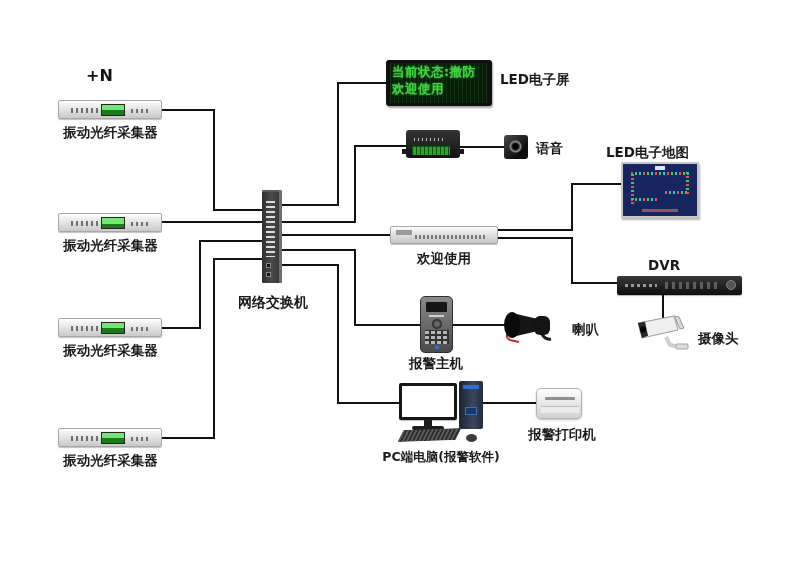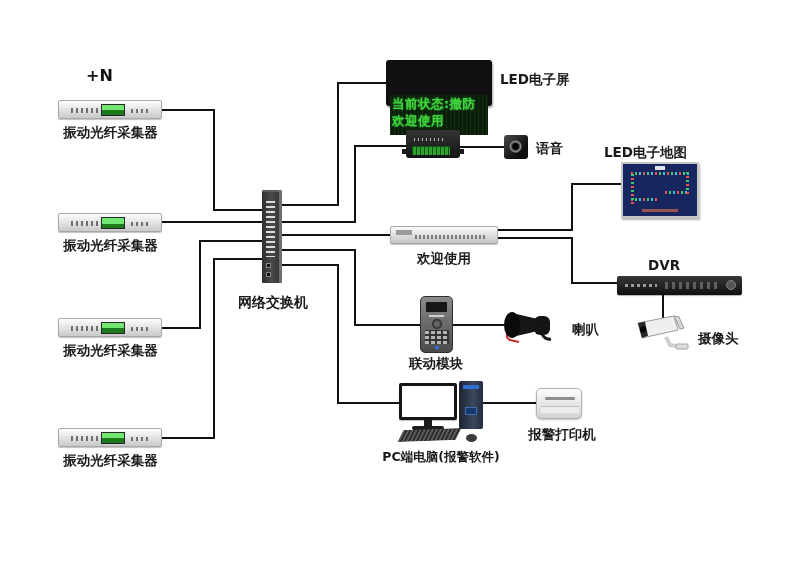--- a/index.html
+++ b/index.html
@@ -18,21 +18,21 @@
   .c1{top:100px;} .c2{top:213px;} .c3{top:318px;} .c4{top:428px;}
 
   
   .switch { left:262px; top:190px; width:20px; height:93px; background:linear-gradient(90deg,#2f2f2f,#4a4a4a 55%,#383838); border-right:3px solid #6e6e6e; border-top:2px solid #5c5c5c; border-radius:1px; }
   .switch .ports { position:absolute; left:4px; top:9px; width:9px; height:56px; background-image:repeating-linear-gradient(to bottom,rgba(235,235,235,.9) 0 2px,transparent 2px 5px); }
   .switch .p2 { position:absolute; left:4px; bottom:6px; width:5px; height:5px; background:#111; border:1px solid #888; }
   .switch .p3 { position:absolute; left:4px; bottom:15px; width:5px; height:5px; background:#111; border:1px solid #888; }
 
   
   .ledscreen { left:386px; top:60px; width:106px; height:46px; background:#101010; border-radius:3px; padding:3px 4px; box-shadow:1px 2px 2px rgba(0,0,0,.35); }
-  .ledscreen .inner { width:100%; height:100%; background:#0b1c0b; background-image:repeating-linear-gradient(90deg,rgba(20,70,20,.55) 0 1px,transparent 1px 4px); padding:1px 2px; overflow:hidden;margin-top:32px; }
+  .ledscreen .inner { width:100%; height:100%; background:#0b1c0b; background-image:repeating-linear-gradient(90deg,rgba(20,70,20,.55) 0 1px,transparent 1px 4px); padding:1px 2px; overflow:hidden; }
   .ledscreen .row { color:#3ed43e; font-size:12.5px; font-weight:bold; line-height:1.35; text-shadow:0 0 2px rgba(62,212,62,.8); letter-spacing:.5px; }
 
   
   .ledctrl { left:406px; top:130px; width:54px; height:28px; background:linear-gradient(#343434,#141414); border-radius:3px; }
   .ledctrl .flange { position:absolute; left:-4px; bottom:4px; width:62px; height:5px; background:#1a1a1a; z-index:-1; }
   .ledctrl .leds { position:absolute; left:8px; top:8px; width:30px; height:3px; background-image:repeating-linear-gradient(90deg,#b9b9b9 0 1px,transparent 1px 4px); }
   .ledctrl .term { position:absolute; left:6px; bottom:3px; width:38px; height:9px; background:#2fa12f; border-top:1px solid #0b5c0b; background-image:repeating-linear-gradient(90deg,#0b4c0b 0 1px,transparent 1px 4px); }
 
   
   .voice { left:504px; top:135px; width:24px; height:24px; background:linear-gradient(135deg,#4a4a4a,#0e0e0e 70%); border-radius:3px; }
@@ -169,21 +169,21 @@
     <div class="flange"></div>
     <div class="leds"></div>
     <div class="term"></div>
   </div>
 
   <div class="dev voice">
     <div class="ring"></div>
   </div>
   <div class="lbl" style="left:536px;top:140px;text-align:left;">语音</div>
 
-  <div class="lbl" style="left:604px;top:144px;width:100px;text-align:left;">LED电子地图</div>
+  <div class="lbl" style="left:589px;top:144px;width:100px;text-align:right;">LED电子地图</div>
   <div class="dev ledmap">
     <div class="hdr"></div>
     <div class="d top"></div>
     <div class="d bot"></div>
     <div class="d bot2"></div>
     <div class="dv lft"></div>
     <div class="dv rgt"></div>
     <div class="cap"></div>
   </div>
 
@@ -210,21 +210,21 @@
   </svg>
   <div class="lbl" style="left:698px;top:330px;text-align:center;">摄像头</div>
 
   <div class="dev host">
     <div class="scr"></div>
     <div class="sub"></div>
     <div class="nav"></div>
     <div class="keys"></div>
     <div class="dot"></div>
   </div>
-  <div class="lbl" style="left:408px;top:355px;width:56px;">联动模块</div>
+  <div class="lbl" style="left:408px;top:355px;width:56px;">报警主机</div>
 
   <svg class="dev" style="left:502px;top:308px;" width="54" height="38">
     <path d="M6,24 q-3,6 2,8 l9,2" stroke="#cc2b2b" stroke-width="2" fill="none"></path>
     <path d="M40,26 q3,6 9,5" stroke="#1c1c1c" stroke-width="3" fill="none"></path>
     <polygon points="10,5 36,11 36,23 10,29" fill="#161616"></polygon>
     <ellipse cx="10" cy="17" rx="8" ry="13" fill="#0a0a0a"></ellipse>
     <rect x="32" y="8" width="16" height="19" rx="6" fill="#141414"></rect>
   </svg>
   <div class="lbl" style="left:572px;top:321px;text-align:left;">喇叭</div>
 

